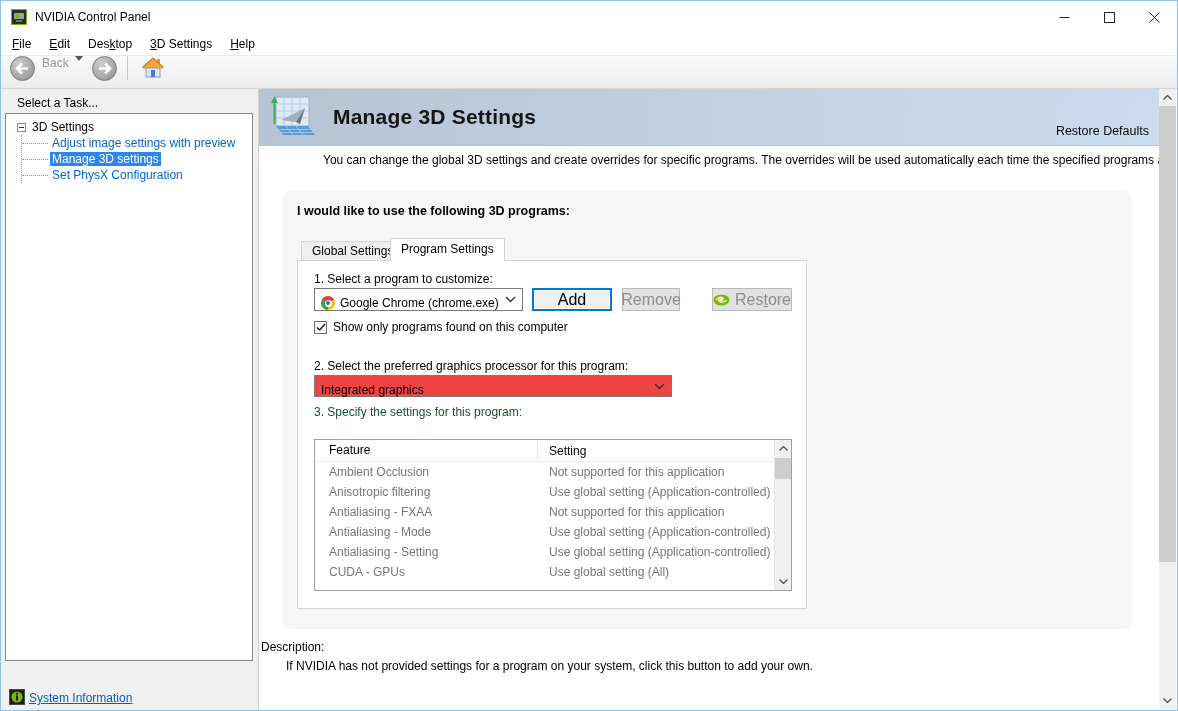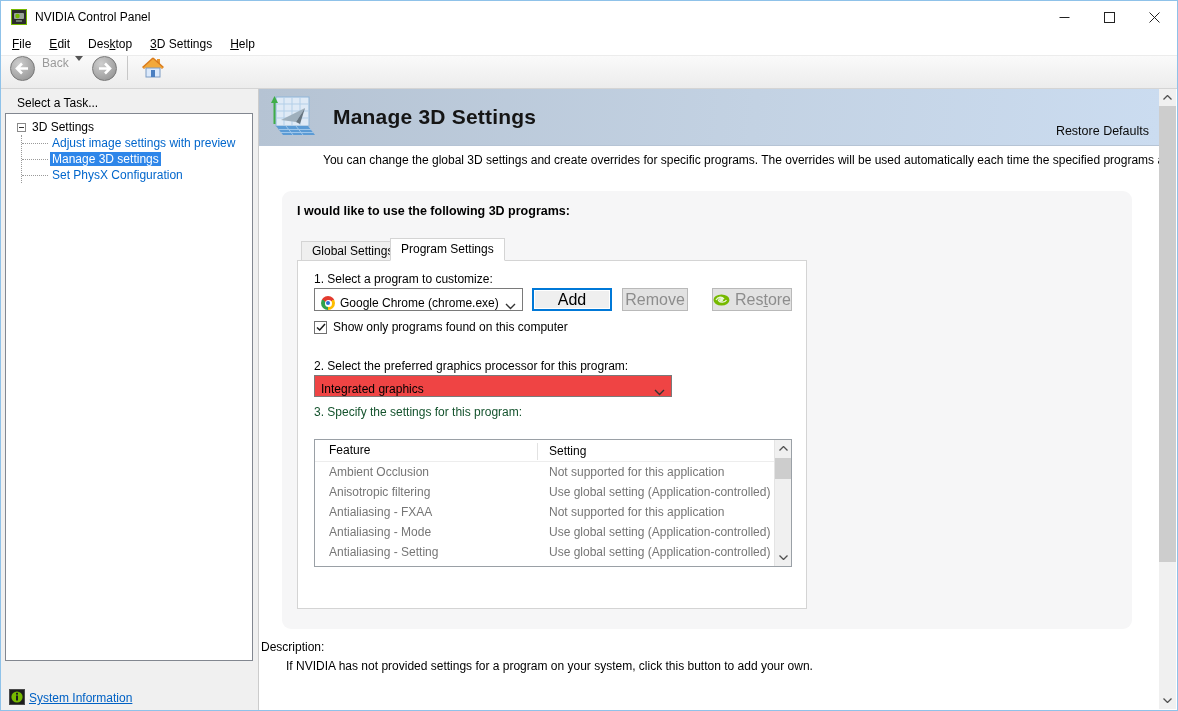--- a/index.html
+++ b/index.html
@@ -70,45 +70,45 @@
   .tab { position:absolute; padding:0 10px; border:1px solid #d4d4d4; cursor:pointer; }
   .tab.inactive { left:19px; top:50px; height:20px; line-height:19px; background:#efefef; z-index:1; }
   .tab.active { left:108px; top:47px; height:23px; line-height:21px; background:#fff;
                 border-bottom:1px solid #fff; z-index:3; }
 
   .white-panel { position:absolute; left:15px; top:69px; width:510px; height:349px;
                  background:#fff; border:1px solid #d4d4d4; z-index:2; }
   .step-label { position:absolute; left:16px; }
   .step1 { top:11px; } .step2 { top:98px; } .step3 { top:144px; color:#14532d; }
 
-  .combo { position:absolute; display:flex; align-items:flex-end; gap:5px;
-           border:1px solid #7a7a7a; background:#fff; padding:0 6px; cursor:pointer; }
+  .combo { position:absolute; display:flex; align-items:flex-start; gap:5px;
+           border:1px solid #7a7a7a; background:#fff; padding:7px 6px; cursor:pointer; }
   .combo1 { left:16px; top:27px; width:209px; height:23px; }
   .combo2 { left:16px; top:114px; width:358px; height:22px; background:#ef4444; }
   .combo .chev { margin-left:auto; }
   .chrome-dot { width:14px; height:14px; border-radius:50%; flex:0 0 auto; position:relative;
      background:conic-gradient(from -60deg,#e33b2e 0 120deg,#fdbd00 120deg 240deg,#30a24c 240deg 360deg); }
   .chrome-dot::before { content:""; position:absolute; left:3.5px; top:3.5px; width:7px; height:7px;
      border-radius:50%; background:#fff; }
   .chrome-dot::after { content:""; position:absolute; left:4.8px; top:4.8px; width:4.4px; height:4.4px;
      border-radius:50%; background:#2a6fd4; }
 
   .btn { position:absolute; height:23px; display:flex; align-items:center; justify-content:center;
          font-size:16px; cursor:pointer; }
   .btn-add { left:234px; top:27px; width:80px; background:#efefef; border:2px solid #0078d7;
              box-shadow:inset 0 0 0 1px #fff; }
   .btn-disabled { background:#e2e2e2; border:1px solid #b9b9b9; color:#8d8d8d; cursor:default; gap:5px; }
-  .btn-remove { left:324px; top:27px; width:66px; }
+  .btn-remove { left:324px; top:27px; width:58px; }
   .btn-restore { left:414px; top:27px; width:80px; }
 
   .checkbox-row { position:absolute; left:16px; top:59px; display:flex; align-items:center; gap:6px; cursor:pointer; }
   .checkbox { width:13px; height:13px; border:1px solid #707070; background:#fff;
               display:flex; align-items:center; justify-content:center; }
 
-  .feat-table { position:absolute; left:16px; top:178px; width:478px; height:128px;
+  .feat-table { position:absolute; left:16px; top:178px; width:478px; height:152px;
                 border:1px solid #9aa0a6; background:#fff; overflow:hidden; }
   .ft-header { position:absolute; left:0; top:0; right:17px; height:22px; background:#fff;
                border-bottom:1px solid #ededed; }
   .ft-h1 { position:absolute; left:14px; top:3px; }
   .ft-h2 { position:absolute; left:234px; top:3px; border-left:1px solid #e2e2e2; padding-left:11px;
            margin-left:-12px; height:17px; line-height:16px; }
   .ft-rows { position:absolute; left:0; top:22px; right:17px; bottom:0; overflow:hidden; }
   .ft-row { position:relative; height:20px; color:#767676; }
   .ft-c1 { position:absolute; left:14px; top:3px; white-space:nowrap; }
   .ft-c2 { position:absolute; left:234px; top:3px; white-space:nowrap; }

